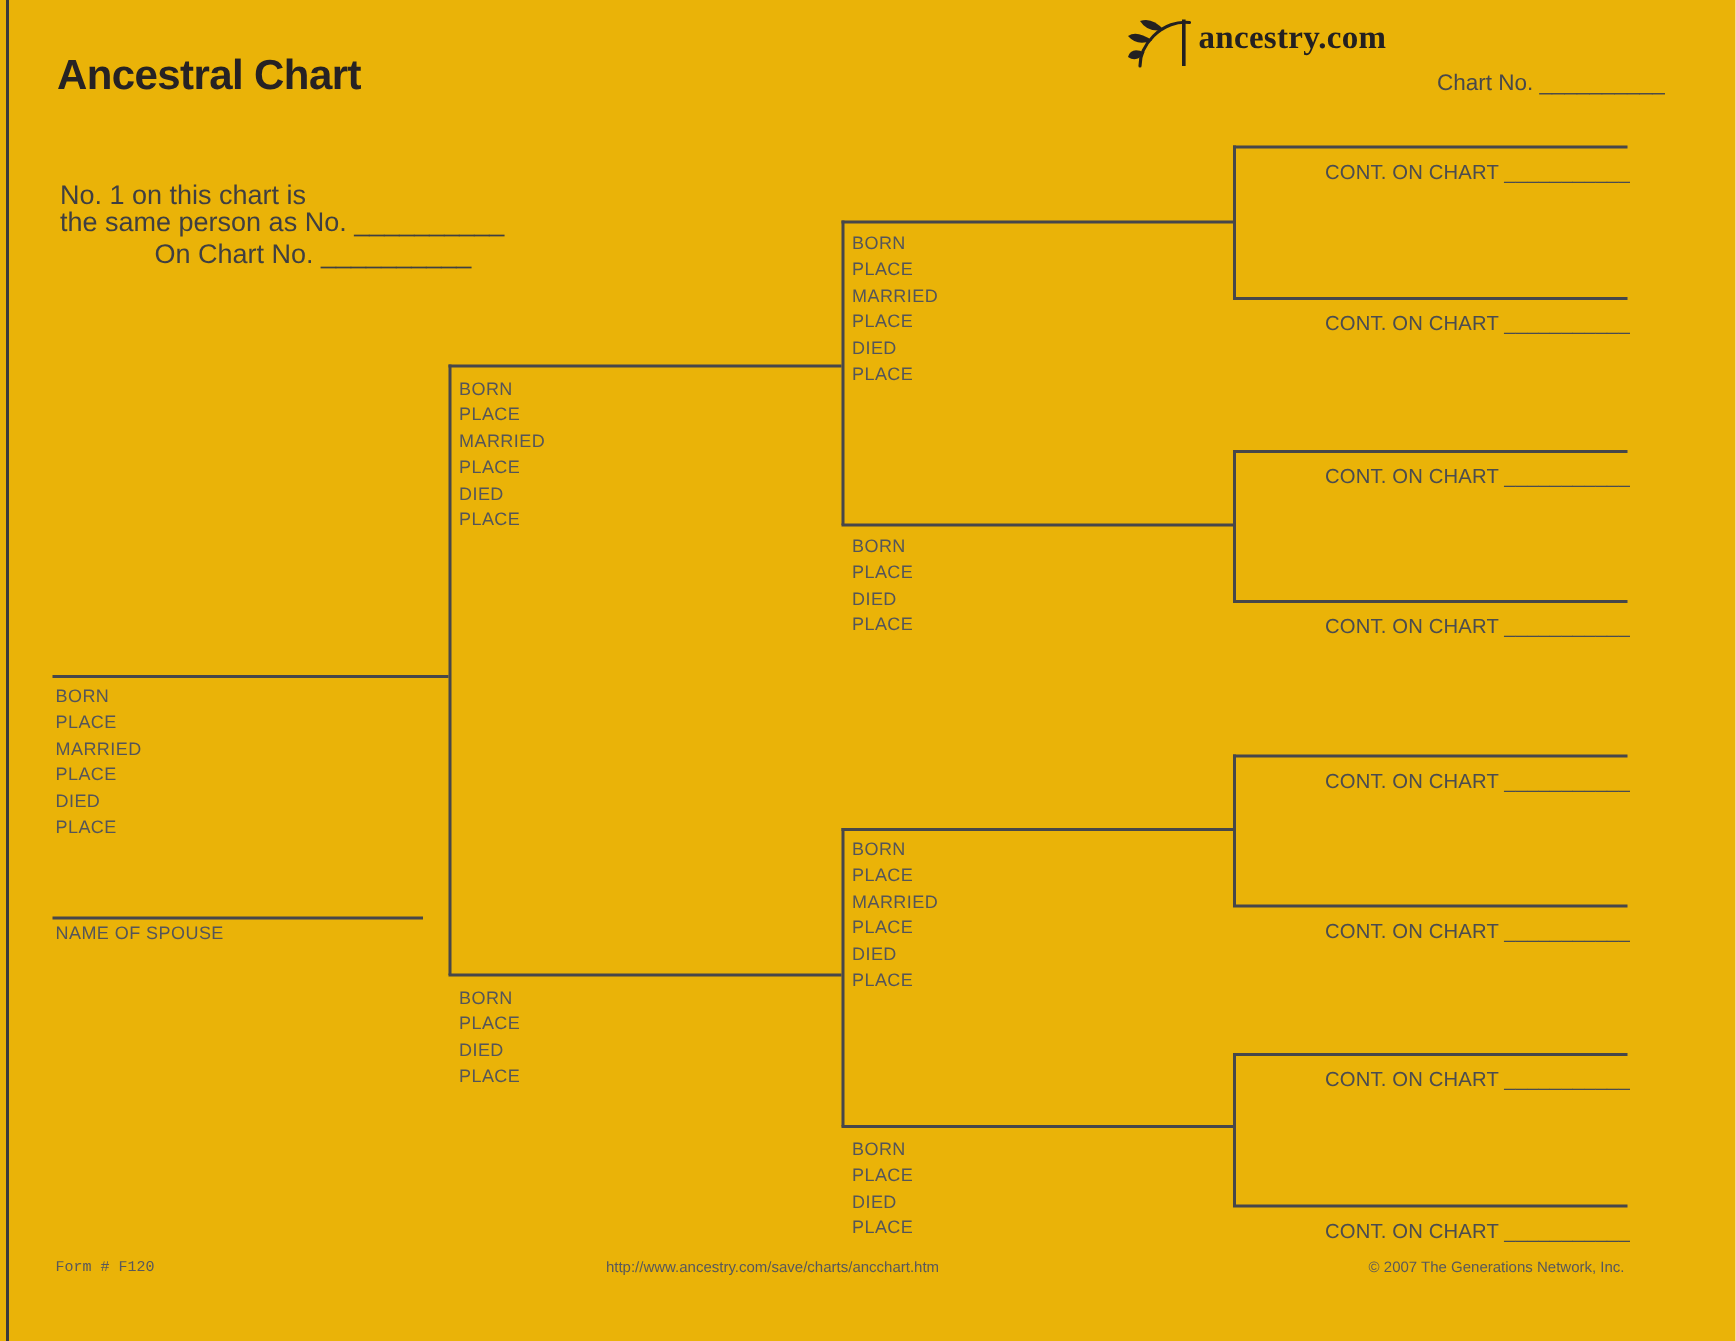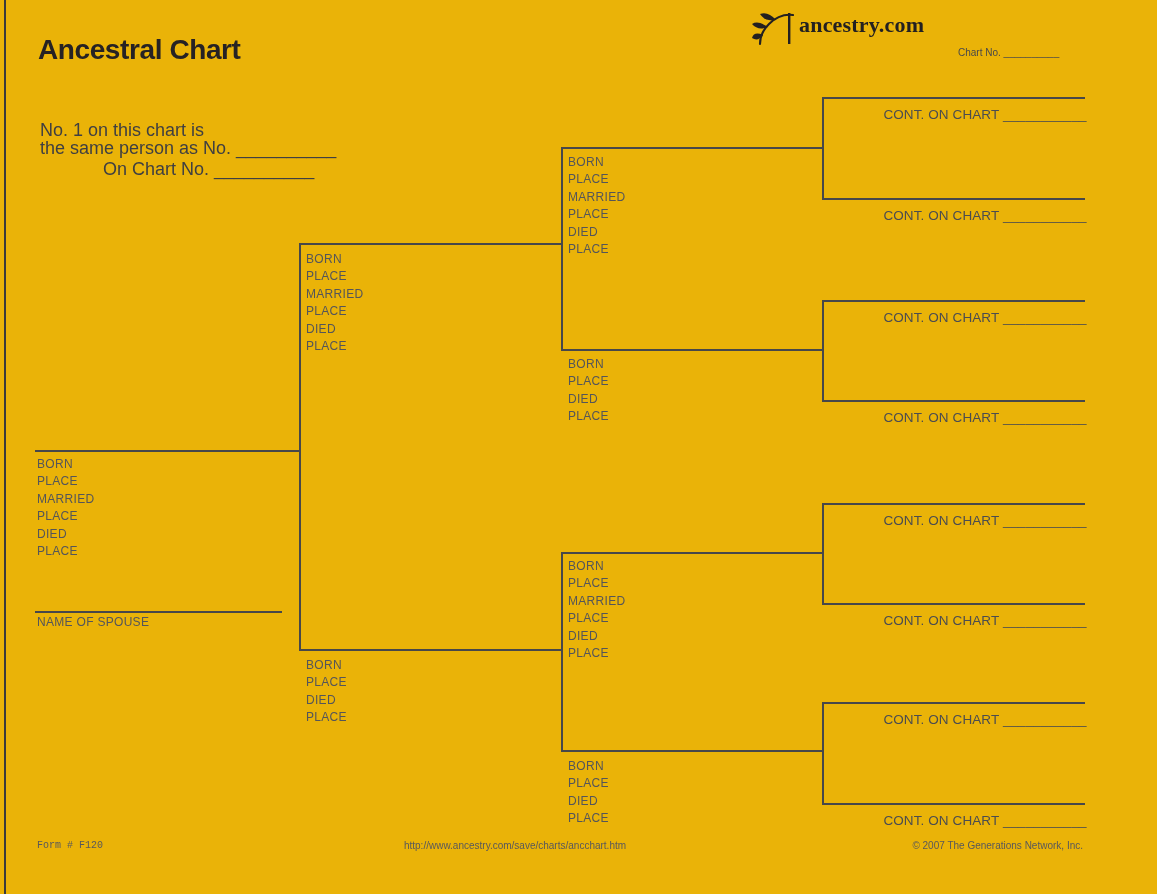--- a/index.html
+++ b/index.html
@@ -10,21 +10,21 @@
   .page-edge { position:absolute; left:4px; top:0; width:1.6px; height:894px; background:#3a3a3c; }
   .title {
     position:absolute; left:38px; top:34px; margin:0;
     font-size:28px; font-weight:bold; color:#262224; letter-spacing:-0.4px;
   }
   .logo { position:absolute; left:751px; top:12px; display:flex; }
   .logo-text {
     font-family:"Liberation Serif", serif; font-size:22px; font-weight:600;
     color:#232021; letter-spacing:0.2px; margin-left:2px;
   }
-  .chart-no { position:absolute; left:958px; top:47px; font-size:10px; color:#48484b; }
+  .chart-no { position:absolute; left:958px; top:47px; font-size:15px; color:#48484b; }
   .note { position:absolute; left:40px; top:122px; font-size:18px; color:#3f3f42; line-height:17.5px; }
   .note-line3 { margin-top:4px; padding-left:63px; }
   .hline { position:absolute; height:1.5px; background:#47474a; }
   .vline { position:absolute; width:1.5px; background:#47474a; }
   .fields { position:absolute; font-size:12px; line-height:17.4px; color:#54555a; letter-spacing:0.3px; }
   .spouse-label { position:absolute; left:37px; top:615px; font-size:12px; color:#54555a; letter-spacing:0.3px; }
   .cont { position:absolute; right:32px; width:280px; text-align:center; font-size:13.5px; color:#4b4c50; letter-spacing:0.1px; }
   .footer-item { position:absolute; top:840px; font-size:10px; color:#58585b; }
   .footer-form { left:37px;font-family:Liberation Mono, monospace; }
   .footer-url { left:0; width:1030px; text-align:center; }

